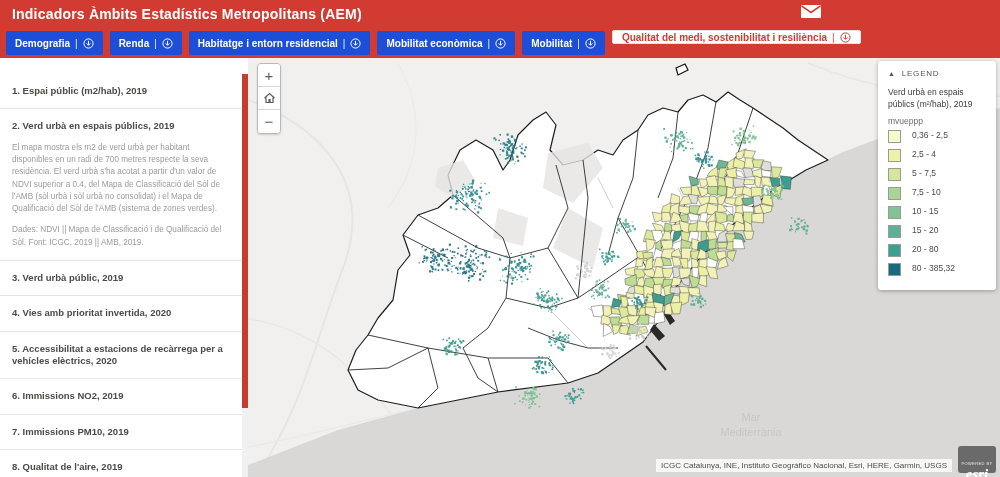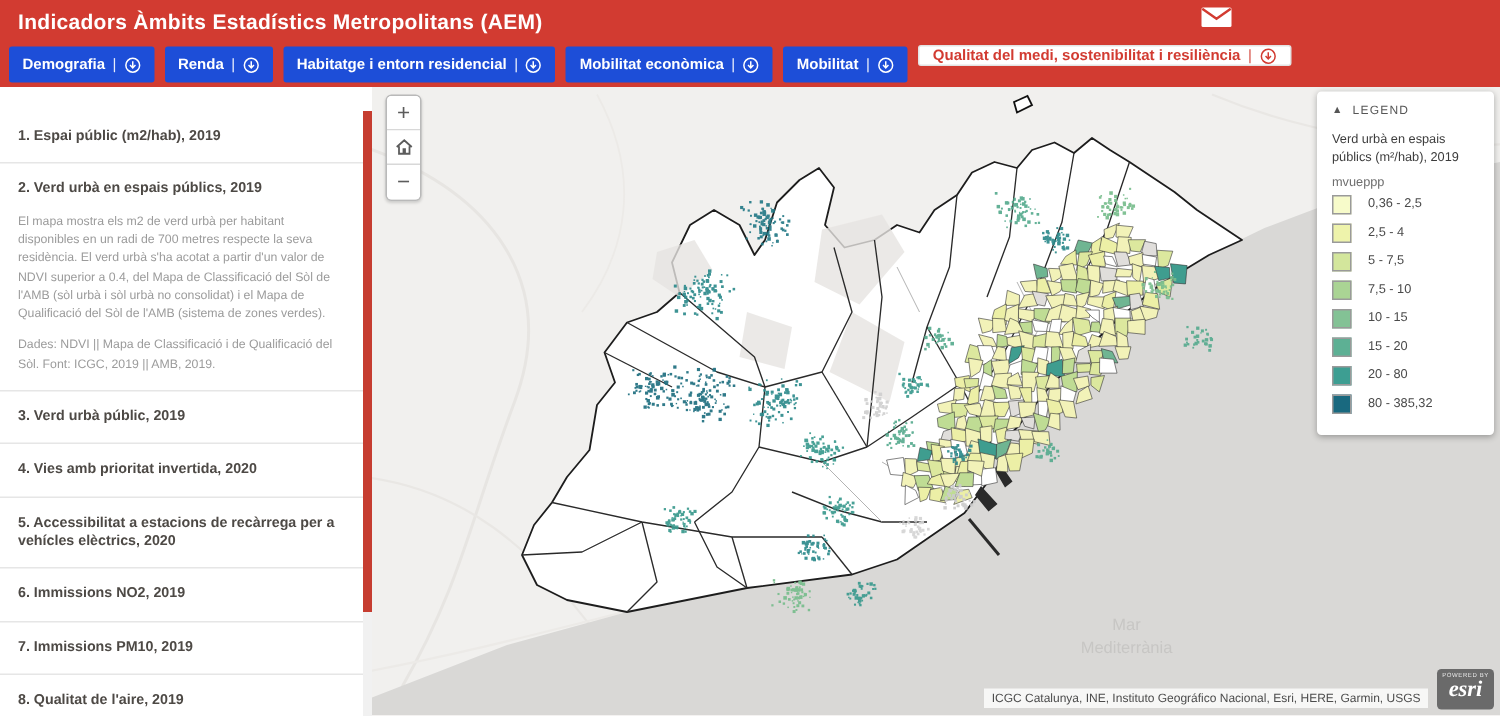--- a/index.html
+++ b/index.html
@@ -44,21 +44,21 @@
   .legend-caret { font-size:7px; color:#565656; }
   .legend-title { margin-top:9px; font-size:8.5px; color:#3c3c3c; line-height:1.4; }
   .legend-field { margin-top:5px; font-size:8.5px; color:#6d6d6d; }
   .legend-rows { margin-top:4px; }
   .legend-row { display:flex; align-items:flex-start; gap:11px; height:19px; }
   .legend-swatch { width:13px; height:13px; border:1px solid #9a9a9a; flex:0 0 13px; }
   .legend-range { font-size:8.5px; color:#4a4a4a; }
 
   
   .attrib { position:absolute; right:48px; bottom:5px; background:rgba(255,255,255,.78); color:#4c4c4c; font-size:8px; padding:2px 5px; white-space:nowrap;margin-top:36px; }
-  .esri-logo { position:absolute; right:4px; bottom:4px; width:38px; height:27px; background:#6a6a6a; border-radius:3px; color:#fff; text-align:center; line-height:1; padding-top:2px; cursor:pointer; }
+  .esri-logo { position:absolute; right:4px; bottom:4px; width:38px; height:27px; background:#6a6a6a; border-radius:3px; color:#fff; text-align:center; line-height:1; padding-top:16px; cursor:pointer; }
   .esri-powered { font-size:4px; letter-spacing:.4px; display:block; opacity:.85; }
   .esri-brand { font-size:15px; font-weight:700; font-family:"Liberation Serif", serif; font-style:italic; display:block; margin-top:1px; }
 </style>
 </head>
 <body>
 
 <header class="top-bar">
   <div class="app-title">Indicadors Àmbits Estadístics Metropolitans (AEM)</div>
   <div class="top-right">
     <div class="org-label">Àrea de Planificació Estratègica</div>

